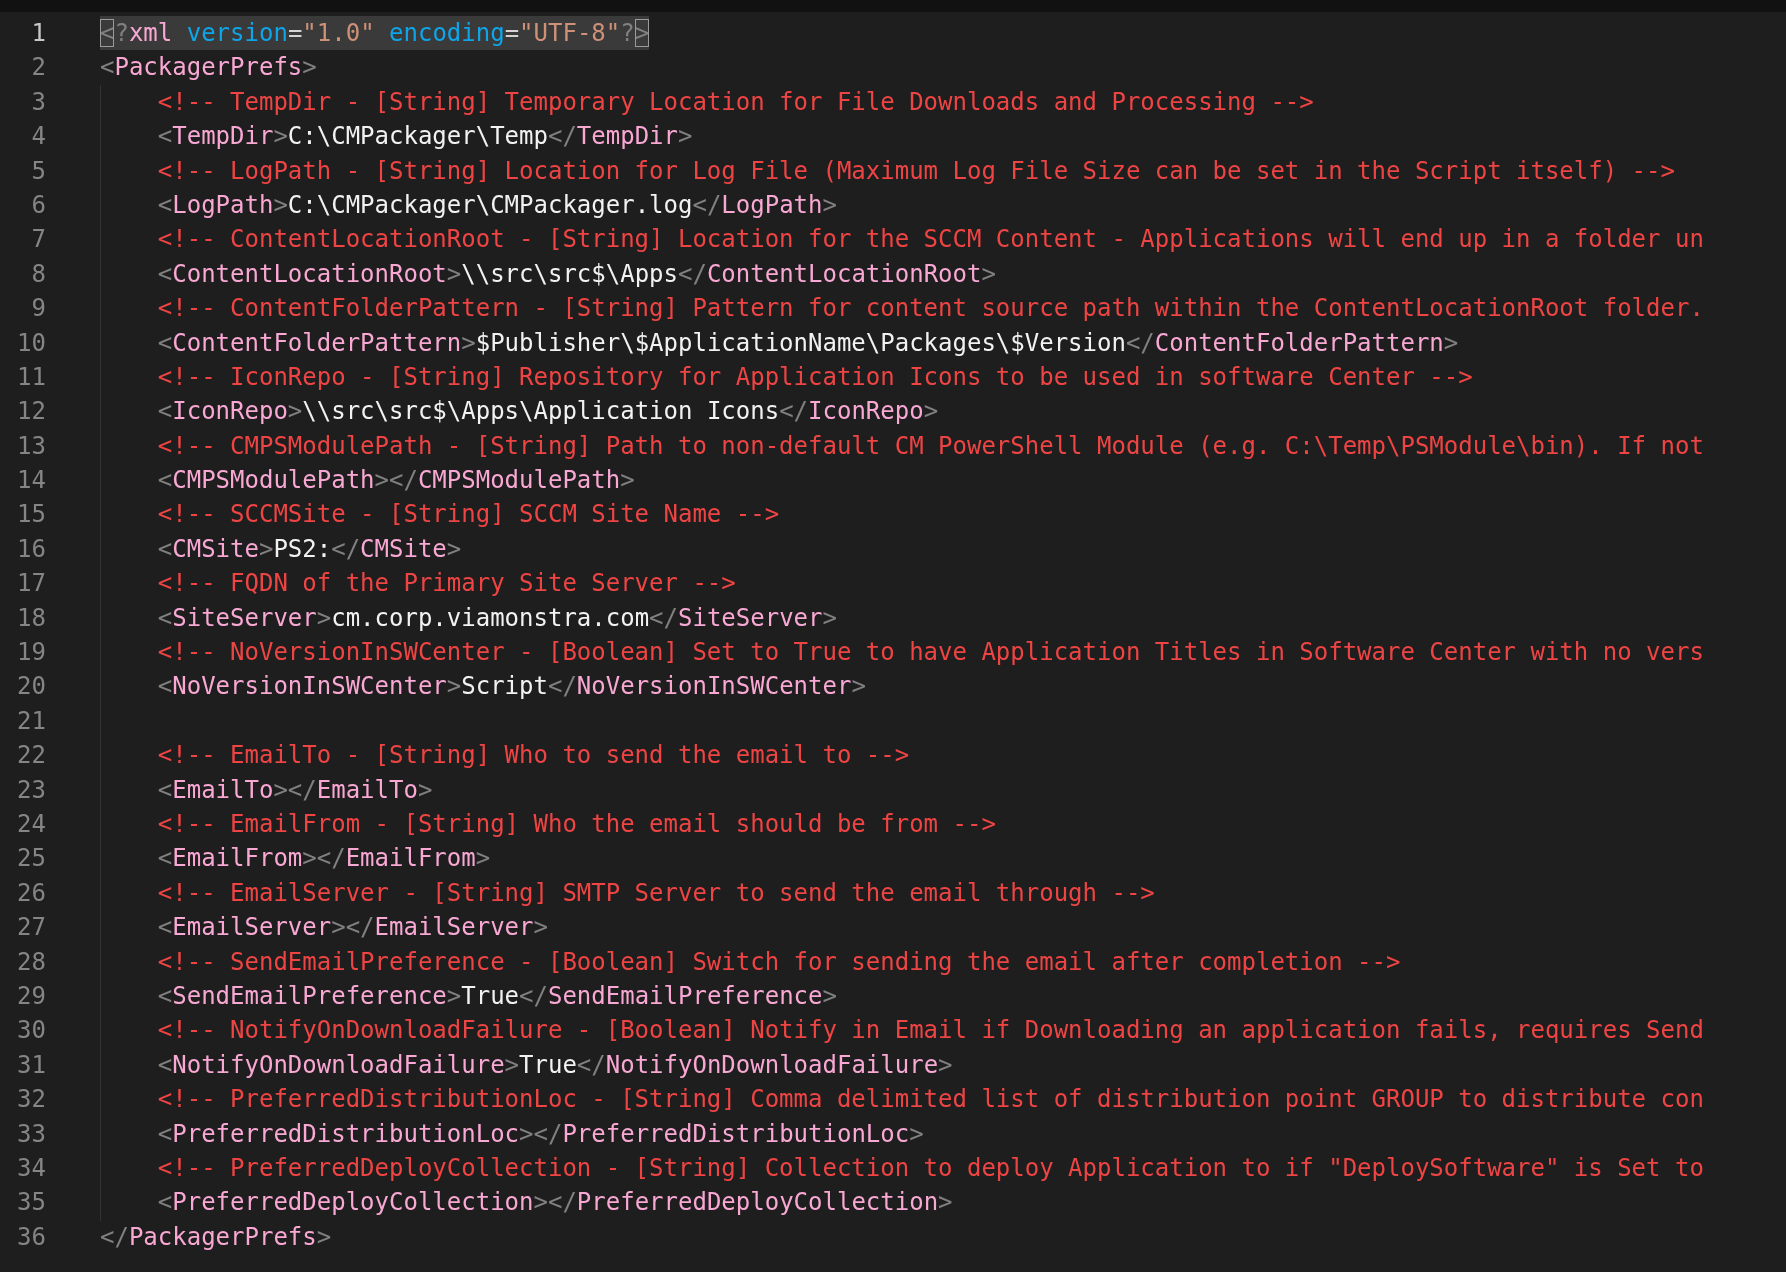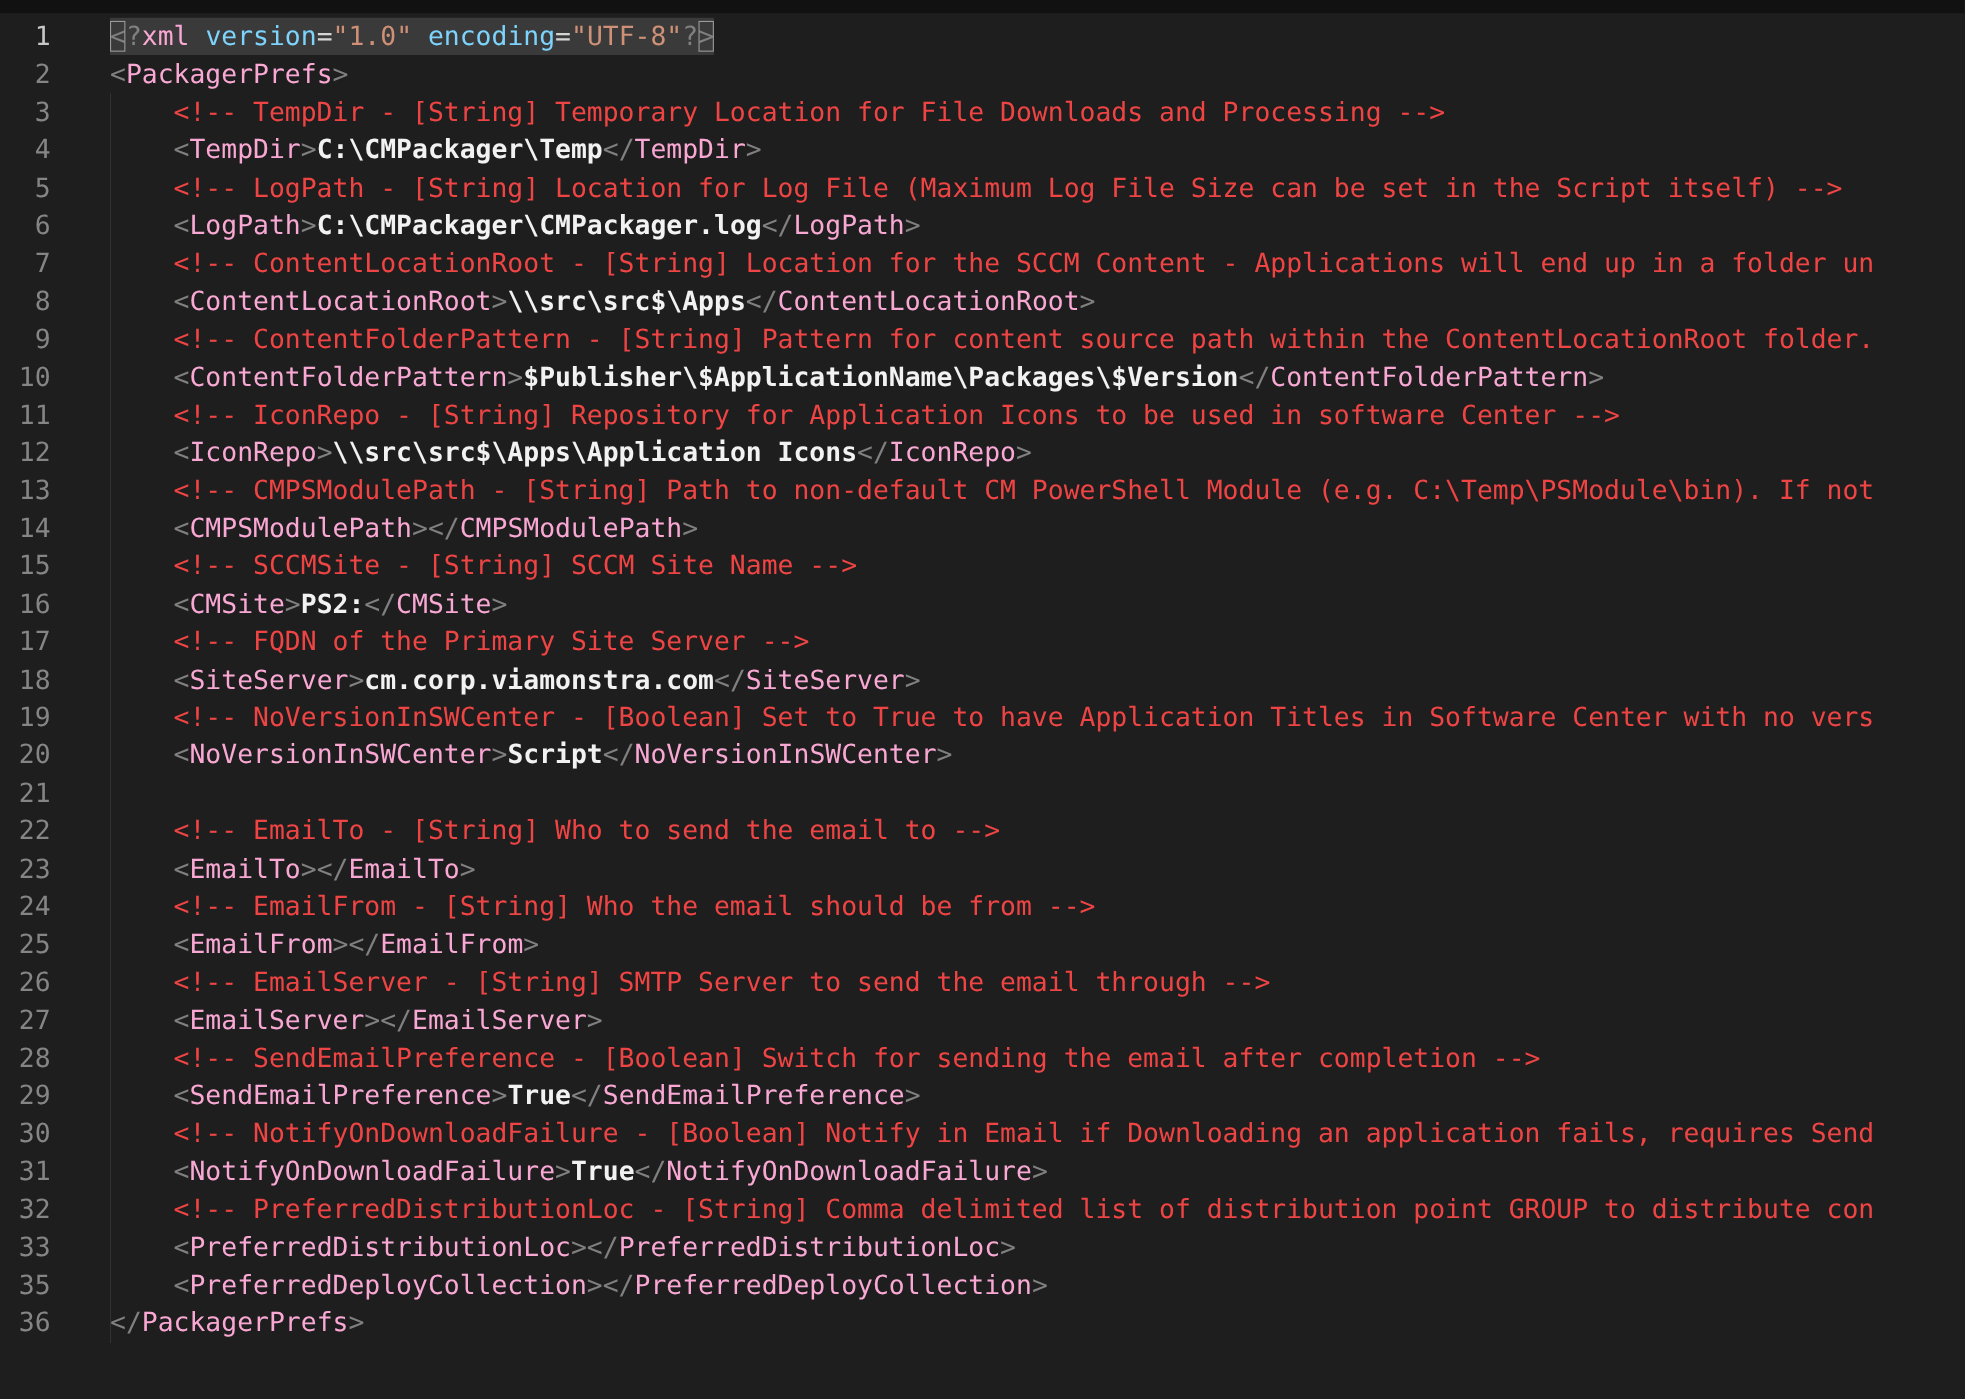--- a/index.html
+++ b/index.html
@@ -45,24 +45,24 @@
   .code {
     padding-left: 54px;
     white-space: pre;
     overflow: hidden;
     flex: 1 1 auto;
   }
   .codetext { display: inline-block; }
   .codetext.hl { background: #3a3a3a; }
   .punct { color: #808080; }
   .tag   { color: #f9a8d4; }
-  .attr  { color: #7dd3fc; }
+  .attr  { color: #0ea5e9; }
   .str   { color: #ce9178; }
   .com   { color: #ef4444; }
-  .txt   { color: #f2f2f2; font-weight: bold; }
+  .txt   { color: #f2f2f2; font-weight: normal; }
   .plain { color: #d4d4d4; }
   .box   { outline: 1px solid #9a9a9a; outline-offset: -1px; }
   .indent-guide {
     position: absolute;
     left: 100px;
     top: 84.8px;
     width: 1px;
     height: 1136px;
     background: #323232;
   }
@@ -100,16 +100,17 @@
       <div class="line"><span class="ln">24</span><span class="code"><span class="codetext"><span class="plain">    </span><span class="com">&lt;!-- EmailFrom - [String] Who the email should be from --&gt;</span></span></span></div>
       <div class="line"><span class="ln">25</span><span class="code"><span class="codetext"><span class="plain">    </span><span class="punct">&lt;</span><span class="tag">EmailFrom</span><span class="punct">&gt;&lt;/</span><span class="tag">EmailFrom</span><span class="punct">&gt;</span></span></span></div>
       <div class="line"><span class="ln">26</span><span class="code"><span class="codetext"><span class="plain">    </span><span class="com">&lt;!-- EmailServer - [String] SMTP Server to send the email through --&gt;</span></span></span></div>
       <div class="line"><span class="ln">27</span><span class="code"><span class="codetext"><span class="plain">    </span><span class="punct">&lt;</span><span class="tag">EmailServer</span><span class="punct">&gt;&lt;/</span><span class="tag">EmailServer</span><span class="punct">&gt;</span></span></span></div>
       <div class="line"><span class="ln">28</span><span class="code"><span class="codetext"><span class="plain">    </span><span class="com">&lt;!-- SendEmailPreference - [Boolean] Switch for sending the email after completion --&gt;</span></span></span></div>
       <div class="line"><span class="ln">29</span><span class="code"><span class="codetext"><span class="plain">    </span><span class="punct">&lt;</span><span class="tag">SendEmailPreference</span><span class="punct">&gt;</span><span class="txt">True</span><span class="punct">&lt;/</span><span class="tag">SendEmailPreference</span><span class="punct">&gt;</span></span></span></div>
       <div class="line"><span class="ln">30</span><span class="code"><span class="codetext"><span class="plain">    </span><span class="com">&lt;!-- NotifyOnDownloadFailure - [Boolean] Notify in Email if Downloading an application fails, requires Send</span></span></span></div>
       <div class="line"><span class="ln">31</span><span class="code"><span class="codetext"><span class="plain">    </span><span class="punct">&lt;</span><span class="tag">NotifyOnDownloadFailure</span><span class="punct">&gt;</span><span class="txt">True</span><span class="punct">&lt;/</span><span class="tag">NotifyOnDownloadFailure</span><span class="punct">&gt;</span></span></span></div>
       <div class="line"><span class="ln">32</span><span class="code"><span class="codetext"><span class="plain">    </span><span class="com">&lt;!-- PreferredDistributionLoc - [String] Comma delimited list of distribution point GROUP to distribute con</span></span></span></div>
       <div class="line"><span class="ln">33</span><span class="code"><span class="codetext"><span class="plain">    </span><span class="punct">&lt;</span><span class="tag">PreferredDistributionLoc</span><span class="punct">&gt;&lt;/</span><span class="tag">PreferredDistributionLoc</span><span class="punct">&gt;</span></span></span></div>
+      <div class="line"><span class="ln">34</span><span class="code"><span class="codetext"><span class="plain">    </span><span class="com">&lt;!-- PreferredDeployCollection - [String] Collection to deploy Application to if "DeploySoftware" is Set to</span></span></span></div>
       <div class="line"><span class="ln">35</span><span class="code"><span class="codetext"><span class="plain">    </span><span class="punct">&lt;</span><span class="tag">PreferredDeployCollection</span><span class="punct">&gt;&lt;/</span><span class="tag">PreferredDeployCollection</span><span class="punct">&gt;</span></span></span></div>
       <div class="line"><span class="ln">36</span><span class="code"><span class="codetext"><span class="punct">&lt;/</span><span class="tag">PackagerPrefs</span><span class="punct">&gt;</span></span></span></div>
     </div>
 </div>
 
 </body></html>

